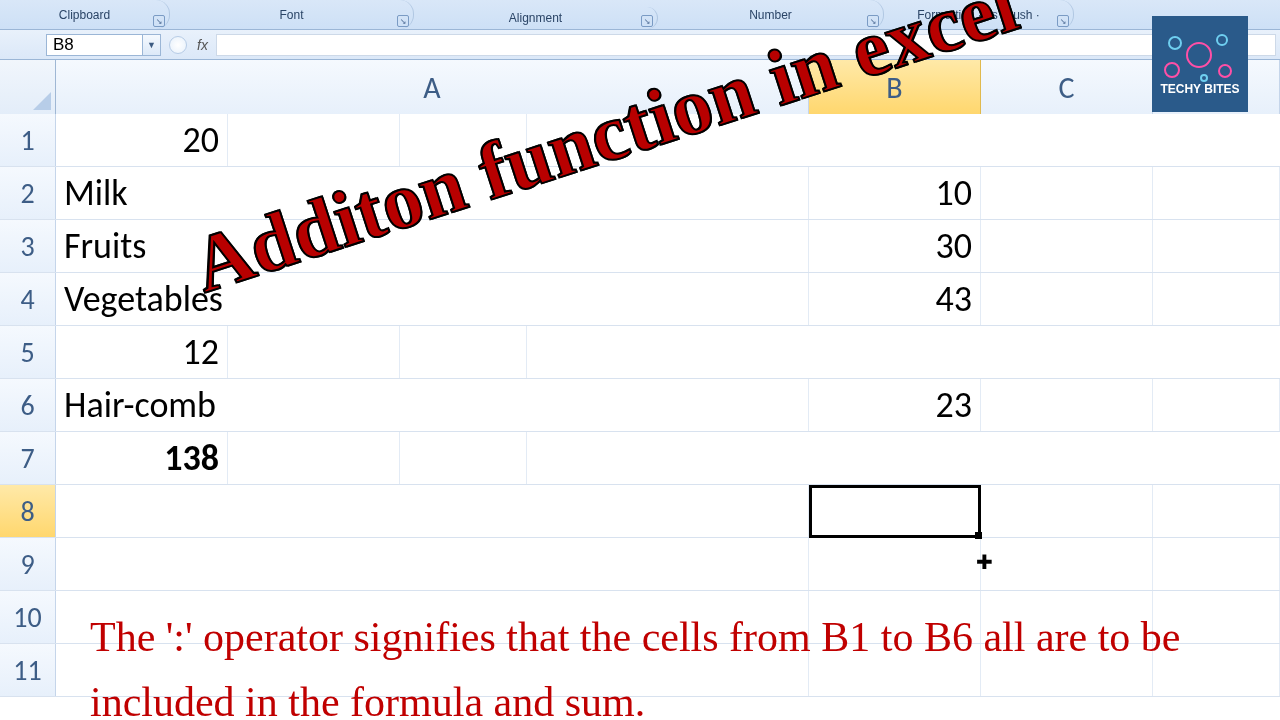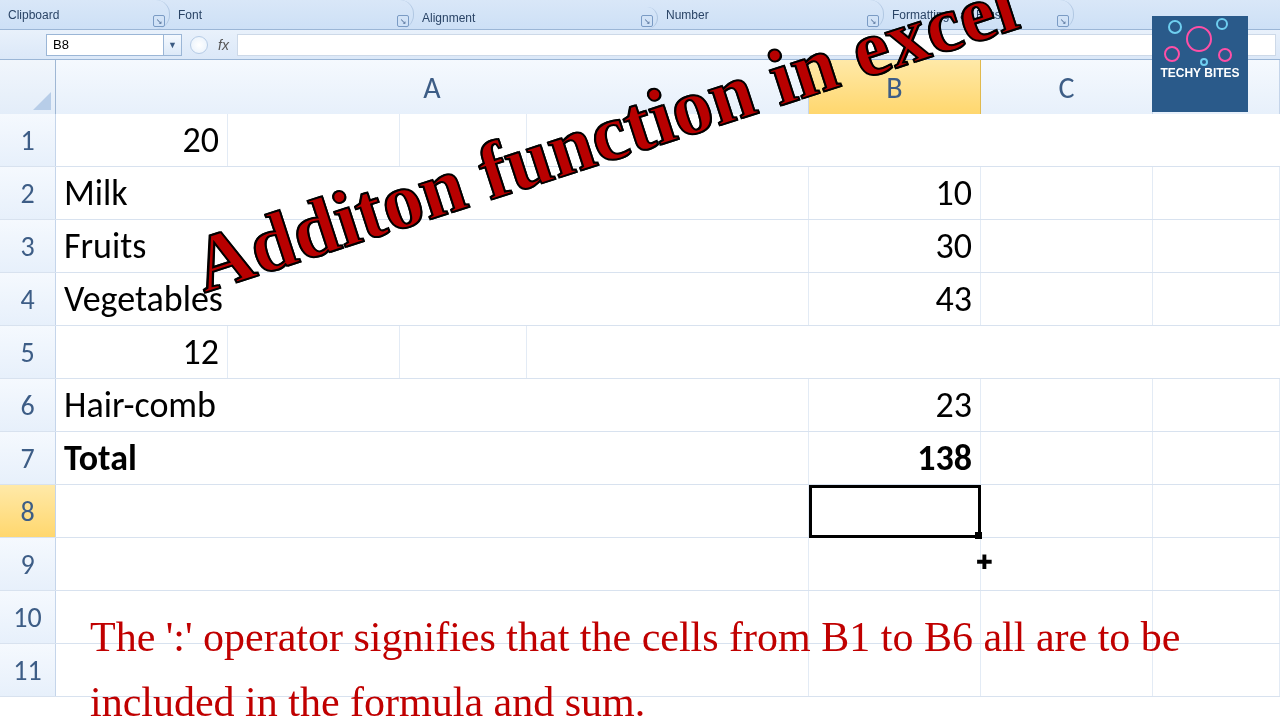--- a/index.html
+++ b/index.html
@@ -19,20 +19,21 @@
     border-bottom: 1px solid #9bb6d6;
     display: flex;
     font-size: 12px;
     color: #2a4466;
   }
   .ribbon-group {
     flex: 0 0 auto;
     border-right: 1px solid #b0c7e2;
     display: flex;
     align-items: center;
+    justify-content: center;
     padding: 0 8px;
     position: relative;
     border-radius: 14px;
   }
   .ribbon-group .dl {
     position: absolute;
     right: 4px;
     bottom: 2px;
     width: 12px;
     height: 12px;
@@ -53,25 +54,25 @@
     display: flex;
     align-items: center;
     padding: 2px 4px;
   }
   .namebox-wrap {
     display: flex;
     align-items: center;
     gap: 0;
   }
   .namebox {
-    width: 118px;
+    width: 97px;
     height: 22px;
     background: #fff;
     border: 1px solid #9bb6d6;
-    font-size: 13px;
+    font-size: 17px;
     padding: 0 6px;
     display: flex;
     align-items: center;
     margin-left: 42px;
   }
   .namebox-dd {
     width: 18px;
     height: 22px;
     border: 1px solid #9bb6d6;
     border-left: 0;
@@ -236,21 +237,21 @@
   .logo {
     position: absolute;
     right: 32px;
     top: 16px;
     width: 96px;
     height: 96px;
     background: #2a5a8a;
     display: flex;
     flex-direction: column;
     align-items: center;
-    justify-content: flex-start;
+    justify-content: center;
     color: #fff;
     font-size: 12px;
     font-weight: 700;
     pointer-events: none;
   }
   .logo .bubbles {
     position: relative;
     width: 80px; height: 50px;
   }
   .logo .bubbles span {
@@ -360,21 +361,20 @@
       </div>
       <div class="row">
         <div class="row-head">6</div>
         <div class="cell colA">Hair-comb</div>
         <div class="cell colB">23</div>
         <div class="cell colC"></div>
         <div class="cell colD"></div>
       </div>
       <div class="row">
         <div class="row-head">7</div>
-        <div class="cell colA bold">Total</div>
         <div class="cell colB bold">138</div>
         <div class="cell colC bold"></div>
         <div class="cell colD bold"></div>
       </div>
       <div class="row">
         <div class="row-head selected">8</div>
         <div class="cell colA"></div>
         <div class="cell colB"></div>
         <div class="cell colC"></div>
         <div class="cell colD"></div>

